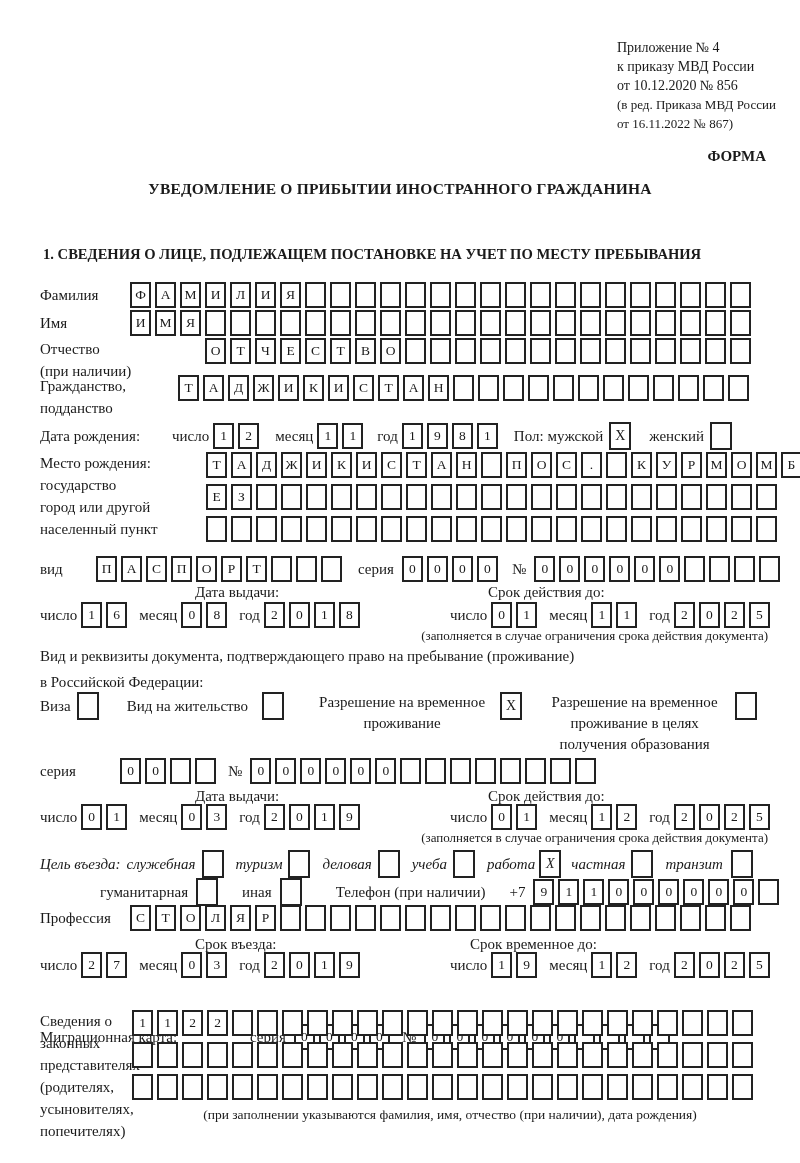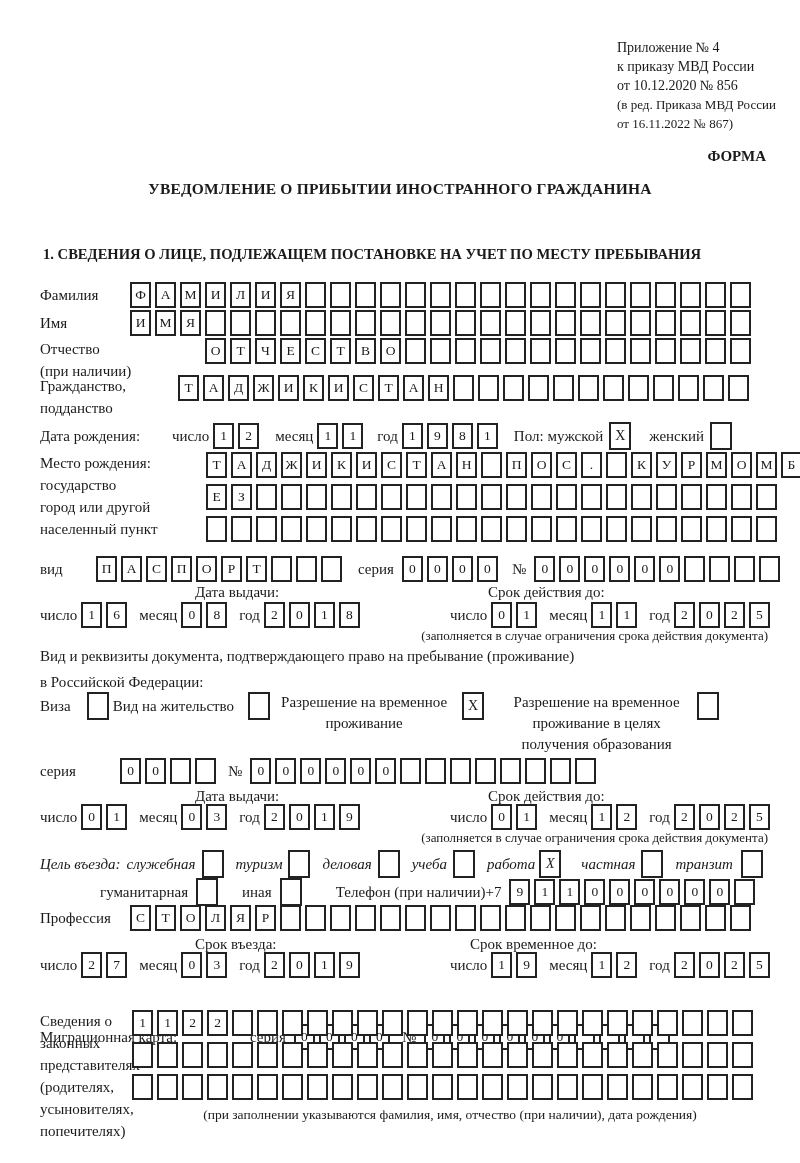--- a/index.html
+++ b/index.html
@@ -18,22 +18,22 @@
   .chk .cb { width:22px; height:28px; line-height:24px; font-size:14px; }
   .boxrow { display:flex; flex-shrink:0; }
   .boxcol .boxrow { margin-bottom:6px; }
   .lblcol div { font-size:15px; line-height:22px; }
   .hdr-right { position:absolute; left:617px; top:38px; font-size:14px; line-height:19px; }
   .hdr-right .amend { font-size:13px; }
   .title-line { position:absolute; left:0; width:800px; text-align:center; font-weight:bold; font-size:15.5px; letter-spacing:.2px; }
   .blankline { display:inline-block; width:62px; height:14px; border-bottom:2px solid #3a3a3a; margin-left:14px; }
   .note-right { position:absolute; right:32px; text-align:right; font-size:13px; }
   .mr4{margin-right:4px}.mr6{margin-right:6px}.mr8{margin-right:8px}
-  .ml6{margin-left:16px}.ml8{margin-left:8px}.ml10{margin-left:10px}.ml12{margin-left:12px}
-  .ml14{margin-left:14px}.ml16{margin-left:16px}.ml20{margin-left:20px}.ml24{}
+  .ml6{margin-left:6px}.ml8{margin-left:8px}.ml10{margin-left:10px}.ml12{margin-left:12px}
+  .ml14{margin-left:14px}.ml16{margin-left:16px}.ml20{margin-left:20px}.ml24{margin-left:24px}
   .ml30{margin-left:30px}.ml60{margin-left:60px}
   .w56{width:56px;flex-shrink:0}.w80{width:80px;flex-shrink:0}.w90{width:90px;flex-shrink:0}
   .w92{width:92px;flex-shrink:0}.w132{width:132px;flex-shrink:0}.w138{width:138px;flex-shrink:0}
   .w150{width:150px;flex-shrink:0}.w165{width:165px;flex-shrink:0}.w180{width:180px;flex-shrink:0;text-align:center}
   .w185{width:185px;flex-shrink:0;text-align:center}.w210{width:210px;flex-shrink:0}
   .multiline { line-height:21px; font-size:15px; }
 </style>
 </head>
 <body>
 

